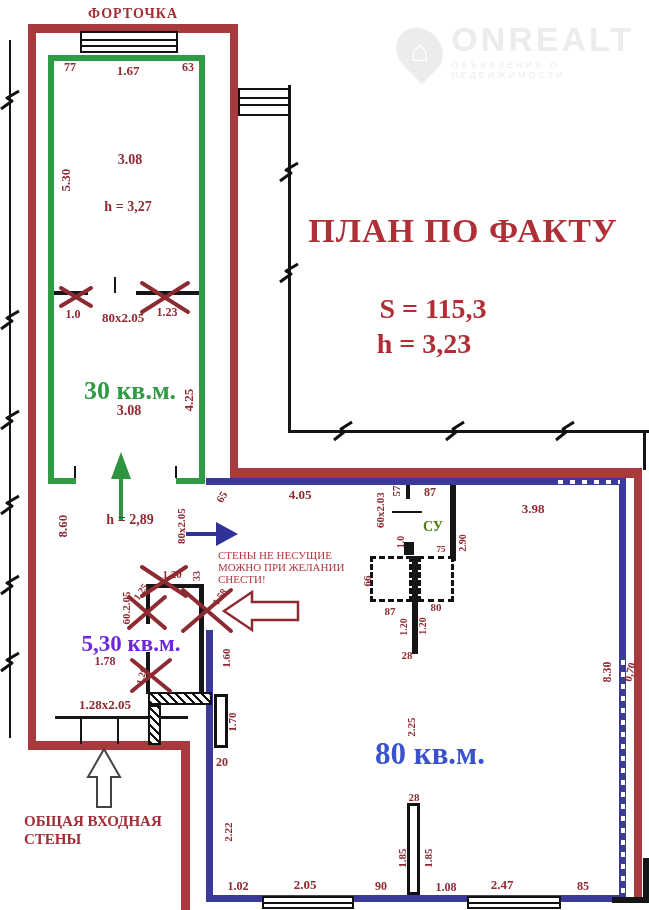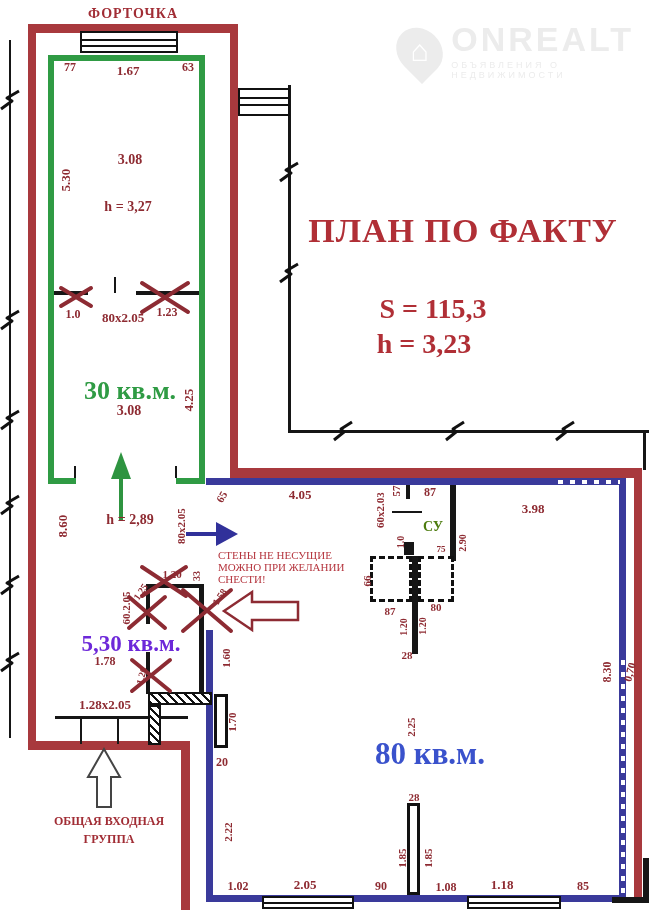--- a/index.html
+++ b/index.html
@@ -25,22 +25,22 @@
   .overlay{position:absolute;left:0;top:0;z-index:4;pointer-events:none;}
   .bigtitle{font-size:34px;color:#b02f36;letter-spacing:1px;}
   .sh{font-size:28px;color:#b02f36;}
   .vent{font-size:14px;color:#a12d35;letter-spacing:1px;}
   .room30{font-size:26px;color:#2f9b44;}
   .room530{font-size:23px;color:#6d28d9;}
   .room80{font-size:31px;color:#3a52cc;}
   .sulbl{font-size:14px;color:#4d7c0f;}
   .warn{position:absolute;z-index:5;left:218px;top:549px;color:#b5353e;font-weight:normal;
         font-size:11px;line-height:12px;white-space:nowrap;transform:none;}
-  .entr{position:absolute;z-index:5;left:24px;top:812px;width:170px;text-align:center;
-        color:#a12d35;font-weight:bold;font-size:12px;line-height:18px;}
+  .entr{position:absolute;z-index:5;left:24px;top:812px;width:170px;text-align:left;
+        color:#a12d35;font-weight:bold;font-size:15px;line-height:18px;}
   .wm{position:absolute;z-index:1;left:398px;top:22px;display:flex;align-items:center;gap:10px;
       color:#ececec;font-family:"Liberation Sans",sans-serif;}
   .wm-pin{width:50px;height:50px;border-radius:50% 50% 50% 0;background:#ececec;
           transform:rotate(-45deg);display:flex;align-items:center;justify-content:center;}
   .wm-pin span{transform:rotate(45deg);color:#fff;font-size:30px;line-height:1;}
   .wm-brand{font-size:34px;font-weight:bold;letter-spacing:3px;line-height:1;}
   .wm-sub{font-size:9px;letter-spacing:3px;margin-top:4px;text-transform:uppercase;}
 </style>
 </head>
 <body>
@@ -138,21 +138,21 @@
   <div class="lbl sulbl" style="left:433px;top:527px">СУ</div>
 
   <div class="warn">
     <div>СТЕНЫ НЕ НЕСУЩИЕ</div>
     <div>МОЖНО ПРИ ЖЕЛАНИИ</div>
     <div>СНЕСТИ!</div>
   </div>
 
   <div class="entr">
     <div>ОБЩАЯ ВХОДНАЯ</div>
-    <div>ГРУППА</div>
+    <div>СТЕНЫ</div>
   </div>
 
   <div>
       <span class="lbl" style="left: 70px; top: 67px; font-size: 12px; transform: translate(-50%, -50%) rotate(0deg);">77</span>
       <span class="lbl" style="left: 128px; top: 70px; font-size: 13px; transform: translate(-50%, -50%) rotate(0deg);">1.67</span>
       <span class="lbl" style="left: 188px; top: 67px; font-size: 12px; transform: translate(-50%, -50%) rotate(0deg);">63</span>
       <span class="lbl" style="left: 65px; top: 180px; font-size: 13px; transform: translate(-50%, -50%) rotate(-90deg);">5.30</span>
       <span class="lbl" style="left: 130px; top: 160px; font-size: 14px; transform: translate(-50%, -50%) rotate(0deg);">3.08</span>
       <span class="lbl" style="left: 128px; top: 207px; font-size: 14px; transform: translate(-50%, -50%) rotate(0deg);">h = 3,27</span>
       <span class="lbl" style="left: 73px; top: 314px; font-size: 12px; transform: translate(-50%, -50%) rotate(0deg);">1.0</span>
@@ -193,21 +193,21 @@
       <span class="lbl" style="left: 607px; top: 672px; font-size: 12px; transform: translate(-50%, -50%) rotate(-90deg);">8.30</span>
       <span class="lbl" style="left: 630px; top: 672px; font-size: 11px; transform: translate(-50%, -50%) rotate(-75deg);">0,70</span>
       <span class="lbl" style="left: 414px; top: 797px; font-size: 11px; transform: translate(-50%, -50%) rotate(0deg);">28</span>
       <span class="lbl" style="left: 402px; top: 858px; font-size: 11px; transform: translate(-50%, -50%) rotate(-90deg);">1.85</span>
       <span class="lbl" style="left: 428px; top: 858px; font-size: 11px; transform: translate(-50%, -50%) rotate(-90deg);">1.85</span>
       <span class="lbl" style="left: 228px; top: 832px; font-size: 11px; transform: translate(-50%, -50%) rotate(-90deg);">2.22</span>
       <span class="lbl" style="left: 238px; top: 886px; font-size: 12px; transform: translate(-50%, -50%) rotate(0deg);">1.02</span>
       <span class="lbl" style="left: 305px; top: 884px; font-size: 13px; transform: translate(-50%, -50%) rotate(0deg);">2.05</span>
       <span class="lbl" style="left: 381px; top: 886px; font-size: 12px; transform: translate(-50%, -50%) rotate(0deg); text-align: right;">90</span>
       <span class="lbl" style="left: 446px; top: 887px; font-size: 12px; transform: translate(-50%, -50%) rotate(0deg);">1.08</span>
-      <span class="lbl" style="left: 502px; top: 884px; font-size: 13px; transform: translate(-50%, -50%) rotate(0deg);">1.18</span>
+      <span class="lbl" style="left: 502px; top: 884px; font-size: 13px; transform: translate(-50%, -50%) rotate(0deg);">2.47</span>
       <span class="lbl" style="left: 583px; top: 886px; font-size: 12px; transform: translate(-50%, -50%) rotate(0deg);">85</span>
     </div>
 
   <svg class="overlay" width="649" height="910" viewBox="0 0 649 910">
     <g stroke="#8d2b33" stroke-width="4" stroke-linecap="round">
       <line x1="61" y1="288" x2="91" y2="306"></line>
         <line x1="61" y1="306" x2="91" y2="288"></line>
       <line x1="142" y1="283" x2="188" y2="312"></line>
         <line x1="142" y1="312" x2="188" y2="283"></line>
       <line x1="142" y1="567" x2="186" y2="596"></line>

